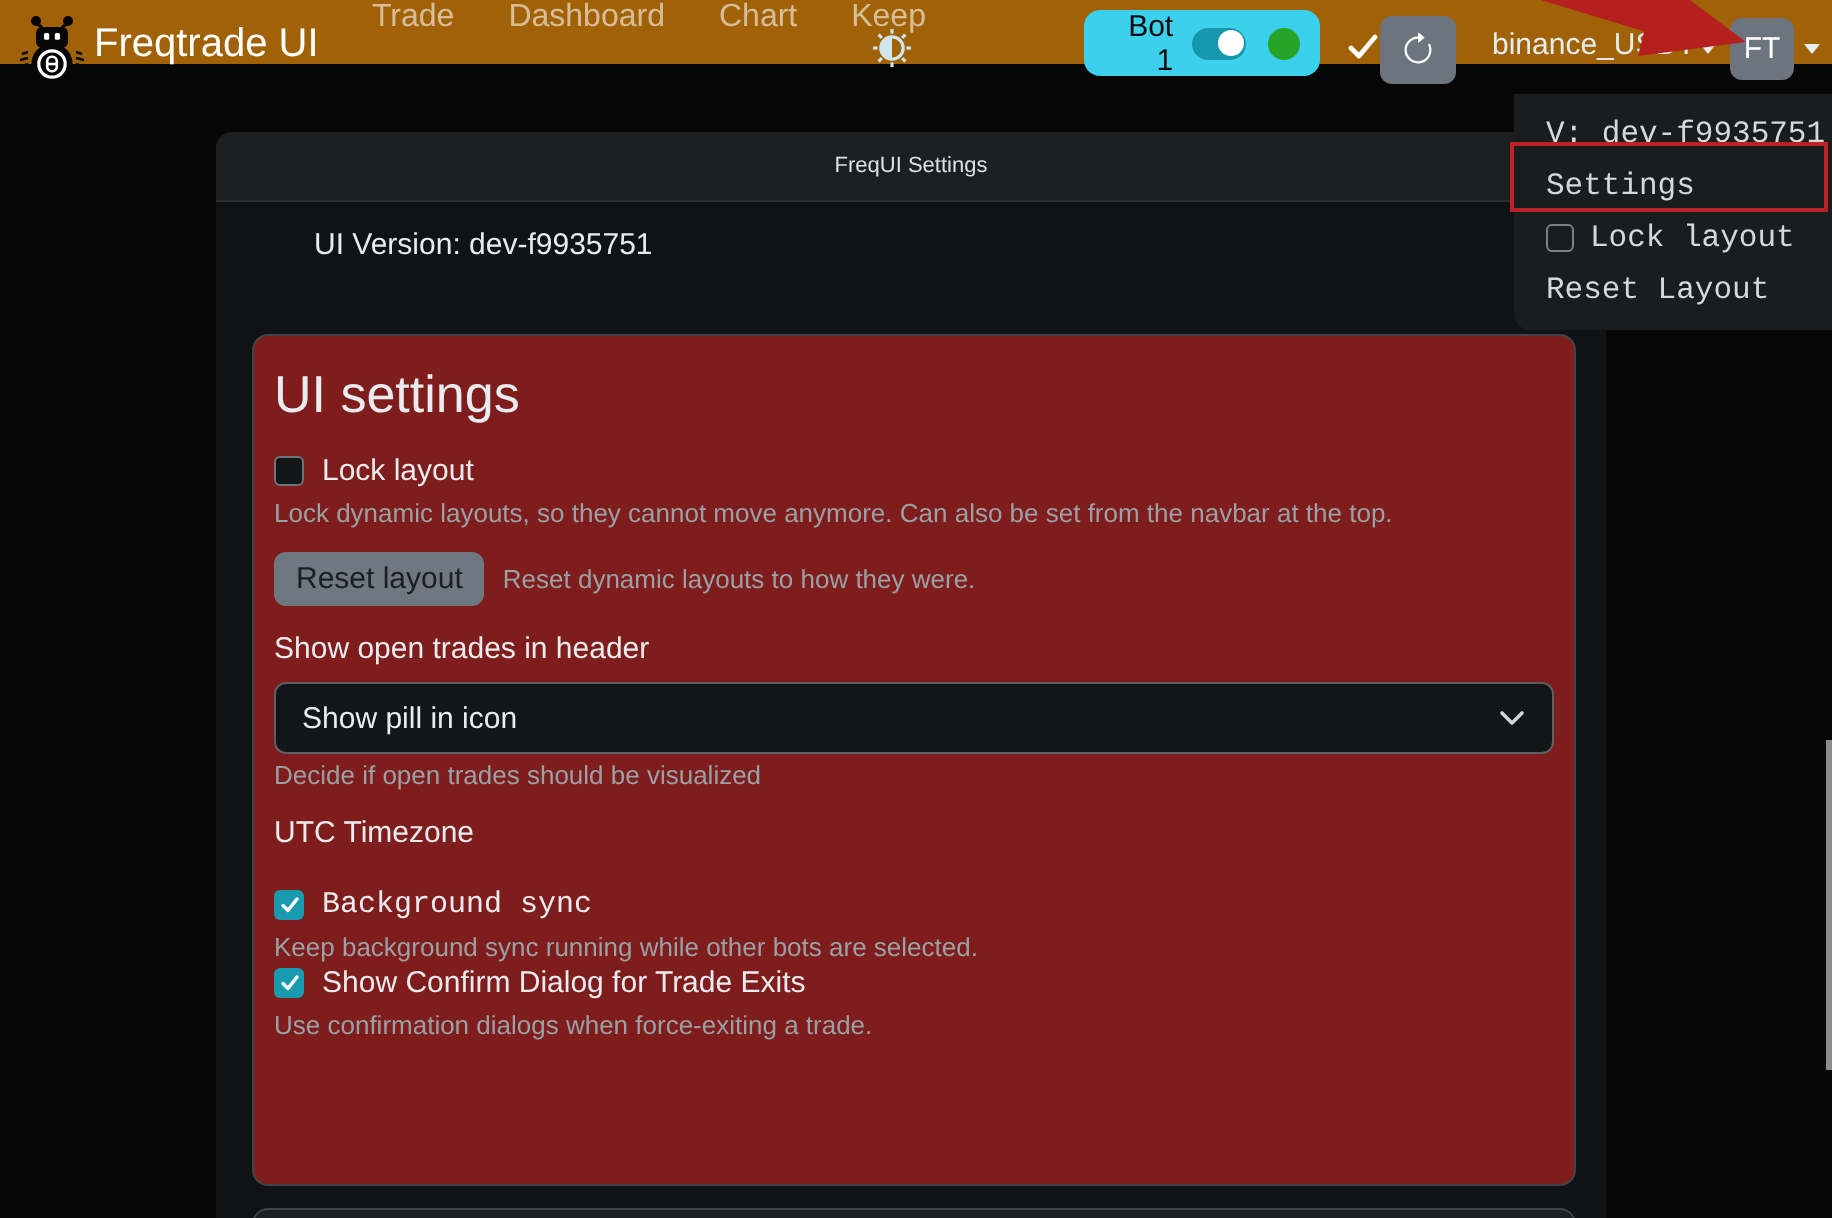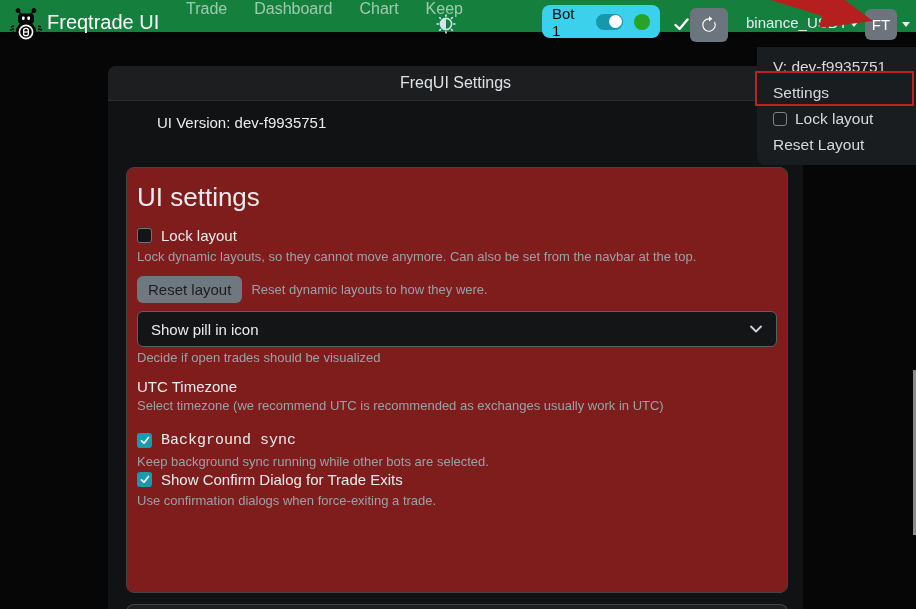--- a/index.html
+++ b/index.html
@@ -4,62 +4,62 @@
 <style>
   * { box-sizing: border-box; }
   html,body { margin:0; padding:0; }
   body {
     width:916px; height:609px; position:relative; overflow:hidden;
     background:#060606; color:#e9ecef;
     font-family:"Liberation Sans", sans-serif;
   }
 
   
-  .navbar { position:absolute; top:0; left:0; width:916px; height:32px; background:#15803d; z-index:10; }
+  .navbar { position:absolute; top:0; left:0; width:916px; height:32px; background:#a16207; z-index:10; }
   .brand-logo { position:absolute; left:8px; top:5px; }
   .brand-text { position:absolute; left:47px; top:11px; font-size:20px; font-weight:500; color:#ffffff; }
   .nav-links { position:absolute; left:186px; top:0; height:48px; display:flex; align-items:flex-start; gap:27px; }
   .nav-link { font-size:16px; color:rgba(255,255,255,0.58); cursor:pointer; }
   .theme-icon { position:absolute; left:436px; top:14px; cursor:pointer; }
 
   .bot-pill { position:absolute; left:542px; top:5px; width:118px; height:33px; background:#3bd1ec;
-    border-radius:8px; display:flex; align-items:center; padding:0 10px; gap:9px; }
+    border-radius:8px; display:flex; align-items:center; padding:0 10px; gap:9px;text-align:right; }
   .bot-pill-label { color:#0b0b0b; font-size:15px; }
   .switch { width:28px; height:16px; background:#1797ab; border-radius:8px; position:relative; cursor:pointer; }
   .switch .knob { position:absolute; right:1.5px; top:1.5px; width:13px; height:13px; background:#ffffff; border-radius:50%; }
   .status-dot { width:16px; height:16px; border-radius:50%; background:#27a327; margin-left:2px; }
 
   .nav-check { position:absolute; left:674px; top:17px; }
   .reload-btn { position:absolute; left:690px; top:8px; width:38px; height:34px; background:#6c757d;
     border-radius:6px; display:flex; align-items:center; justify-content:center; cursor:pointer; }
   .exchange-label { position:absolute; left:746px; top:14px; font-size:15px; color:#e4eef0; }
   .caret { width:0; height:0; border-left:4.5px solid transparent; border-right:4.5px solid transparent;
     border-top:5px solid #e8eef0; display:inline-block; }
   .caret-exchange { position:absolute; left:850px; top:22px; }
   .ft-btn { position:absolute; left:865px; top:9px; width:32px; height:31px; background:#6c757d; border-radius:6px;
     display:flex; align-items:center; justify-content:center; font-size:15px; color:#ffffff; cursor:pointer; }
   .caret-ft { position:absolute; left:902px; top:22px; }
 
   
   .user-menu { position:absolute; left:757px; top:47px; width:159px; height:118px; background:#1a1d20;
-    border-radius:0 0 0 8px; padding:7px 0; z-index:50; }
+    border-radius:0 0 0 8px; padding:7px 0; z-index:50;font-family:Liberation Mono, monospace; }
   .menu-item { height:26px; line-height:26px; padding-left:16px; font-size:15.5px; color:#d5d9dc; cursor:pointer;
     display:flex; align-items:center; gap:8px; white-space:nowrap; }
   .menu-checkbox { width:14px; height:14px; border:1px solid #7a8288; border-radius:3px; background:#1a1d20; flex:none; }
 
   
   .annotation-arrow { position:absolute; left:0; top:0; z-index:70; pointer-events:none; }
   .annotation-highlight { position:absolute; left:755px; top:71px; width:159px; height:35px;
     border:2px solid #bd2025; z-index:60; pointer-events:none; }
 
   
   .panel { position:absolute; left:108px; top:66px; width:695px; height:543px; background:#111214;
     border-radius:8px 8px 0 0; z-index:1; }
   .panel-header { height:35px; background:#1d1e20; border-bottom:1px solid #2c2d2f; border-radius:8px 8px 0 0;
-    display:flex; align-items:center; justify-content:center; font-size:16px; color:#dde1e4; }
+    display:flex; align-items:center; justify-content:center; font-size:11px; color:#dde1e4; }
   .ui-version { position:absolute; left:17px; top:48px; font-size:15px; color:#e9ecef;margin-left:32px; }
 
   .card { position:absolute; left:18px; top:101px; width:662px; height:426px; background:#7f1d1d;
     border:1px solid #3f4448; border-radius:8px; padding:14px 10px; }
   .card-title { font-size:26px; font-weight:500; color:#e9ecef; margin:0 0 9px 0; }
   .check-row { display:flex; align-items:center; gap:9px; margin-top:12px; height:21px; }
   .checkbox { width:15px; height:15px; border-radius:3px; flex:none; }
   .checkbox.unchecked { border:1px solid #6c757d; background:#141517; }
   .checkbox.checked { background:#1a9aae; display:flex; align-items:center; justify-content:center; }
   .check-label { font-size:15px; color:#e9ecef; }
@@ -185,30 +185,30 @@
       <span class="checkbox unchecked"></span>
       <span class="check-label">Lock layout</span>
     </div>
     <div class="desc">Lock dynamic layouts, so they cannot move anymore. Can also be set from the navbar at the top.</div>
 
     <div class="btn-row">
       <button class="btn-secondary">Reset layout</button>
       <span class="desc" style="margin-top:0;">Reset dynamic layouts to how they were.</span>
     </div>
 
+    <label class="field-label">Show open trades in header</label>
     <div class="select">
       <span>Show pill in icon</span>
       <svg width="14" height="14" viewBox="0 0 14 14">
         <polyline points="2,4.5 7,9.5 12,4.5" fill="none" stroke="#d0d4d8" stroke-width="1.8" stroke-linecap="round" stroke-linejoin="round"></polyline>
       </svg>
     </div>
     <div class="desc">Decide if open trades should be visualized</div>
 
     <label class="field-label">UTC Timezone</label>
-    <div class="desc">Select timezone (we recommend UTC is recommended as exchanges usually work in UTC)</div>
 
     <div class="check-row" style="margin-top:17px;font-family:Liberation Mono, monospace;">
       <span class="checkbox checked">
         <svg width="10" height="9" viewBox="0 0 10 9">
           <polyline points="1.5,4.8 4,7.2 8.5,1.5" fill="none" stroke="#ffffff" stroke-width="1.7" stroke-linecap="round" stroke-linejoin="round"></polyline>
         </svg>
       </span>
       <span class="check-label">Background sync</span>
     </div>
     <div class="desc">Keep background sync running while other bots are selected.</div>

